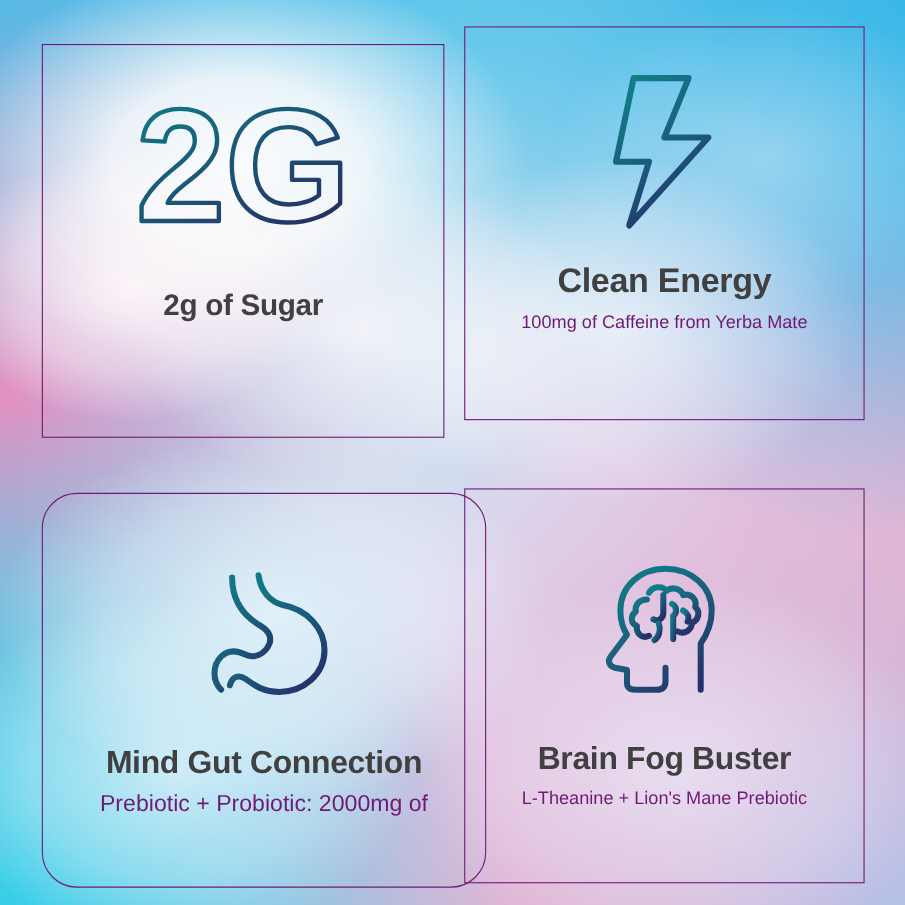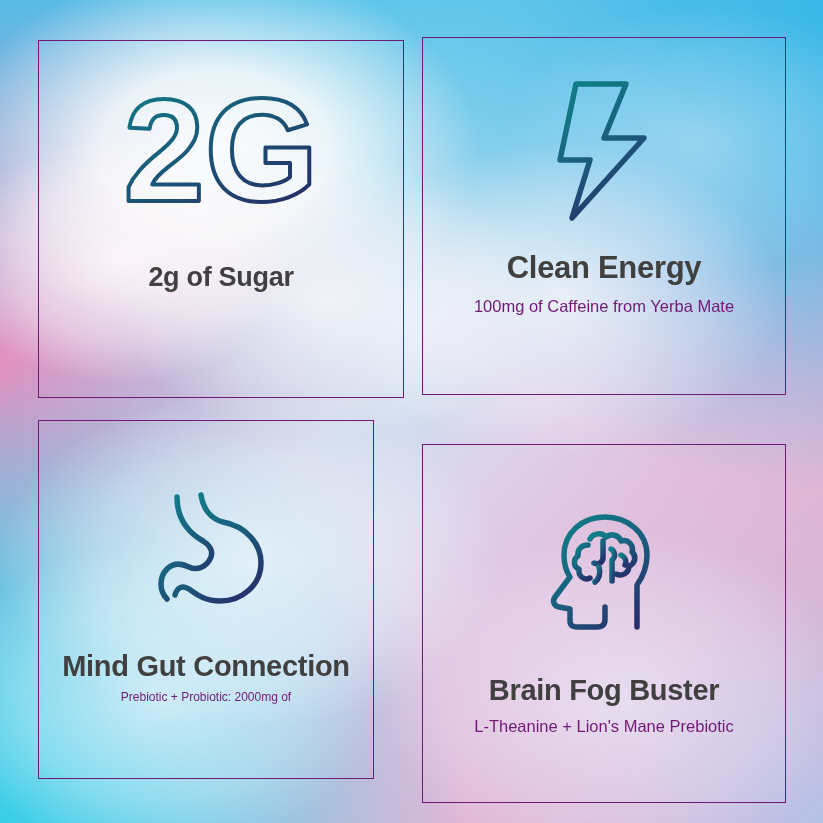--- a/index.html
+++ b/index.html
@@ -75,22 +75,22 @@
   }
   .card-inner {
     position: absolute;
     inset: 0;
     display: flex;
     flex-direction: column;
     align-items: center;
     justify-content: flex-start;
   }
   #card-0 { left: 38px;  top: 40px;  width: 366px; height: 358px; }
-  #card-1 { left: 422px; top: 37px;  width: 364px; height: 358px; }
-  #card-2 { left: 38px;  top: 420px; width: 336px; height: 359px; }
+  #card-1 { left: 422px; top: 24px;  width: 364px; height: 358px; }
+  #card-2 { left: 38px;  top: 448px; width: 404px; height: 359px; border-radius: 32px; }
   #card-3 { left: 422px; top: 444px; width: 364px; height: 359px; }
 
   .icon-wrap {
     display: flex;
     align-items: center;
     justify-content: center;
     width: 100%;
   }
   #card-0 .icon-wrap { height: 190px; padding-top: 18px; }
   #card-1 .icon-wrap { height: 190px; padding-top: 18px; }
@@ -113,21 +113,21 @@
     line-height: 1.26;
     padding: 0 8px;
   }
 
   #card-0 .card-title { font-size: 27px; margin-top: 14px; }
   #card-1 .card-title { font-size: 31px; margin-top: 6px; }
   #card-2 .card-title { font-size: 29px; margin-top: 18px; }
   #card-3 .card-title { font-size: 29px; margin-top: 18px; }
 
   #card-1 .card-sub { font-size: 16.5px; margin-top: 11px; }
-  #card-2 .card-sub { font-size: 12px; margin-top: 9px; }
+  #card-2 .card-sub { font-size: 21px; margin-top: 9px; }
   #card-3 .card-sub { font-size: 16.5px; margin-top: 11px; }
   .g2-svg text {
     font-family: "Liberation Sans", sans-serif;
     font-weight: bold;
     fill: none;
     stroke-width: 4;
     stroke-linejoin: round;
   }
 </style>
 </head>

